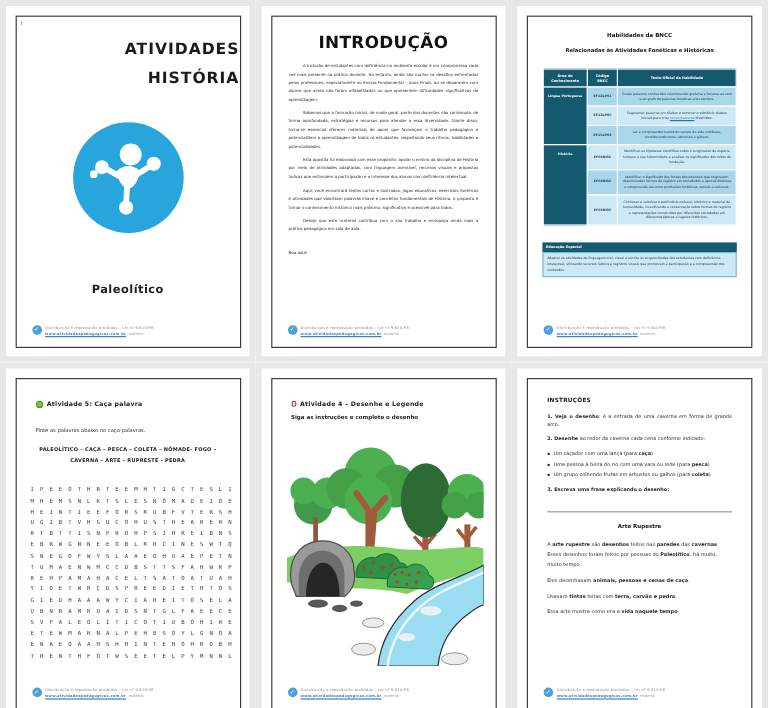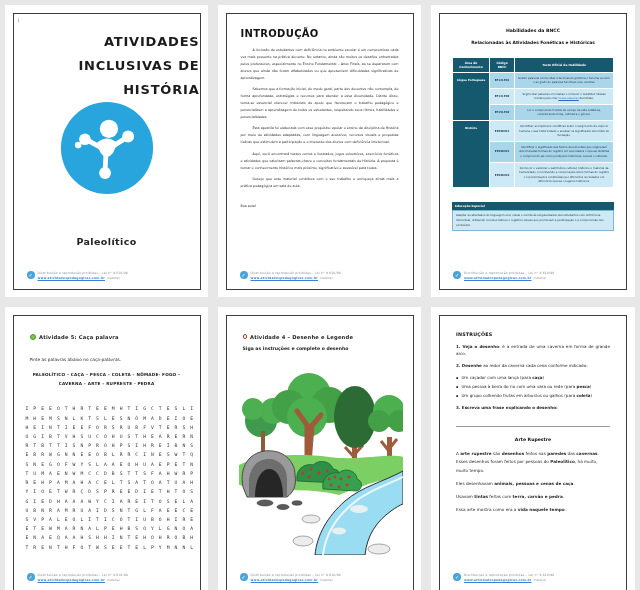--- a/index.html
+++ b/index.html
@@ -19,21 +19,21 @@
   .f-rest{color:#9a9a9a;margin-left:2px;}
 
   
   .corner-i{position:absolute;top:3px;left:4px;font-size:5px;color:#555;}
   .cover-title{margin-top:16px;text-align:right;font-weight:bold;color:#1b1b1b;font-size:13px;letter-spacing:.8px;line-height:24px;}
   .cover-icon{position:absolute;top:86px;left:50%;transform:translateX(-50%);}
   .cover-subtitle{position:absolute;top:222px;width:100%;text-align:center;font-weight:bold;font-size:9.5px;color:#222;letter-spacing:.4px;}
 
   
   .intro-body{padding:14px 14px 0 14px;}
-  .intro-title{font-size:10px;font-weight:bold;color:#111;margin:0 0 8px 0;letter-spacing:.3px;}
+  .intro-title{font-size:14px;font-weight:bold;color:#111;margin:0 0 8px 0;letter-spacing:.3px;text-align:center;}
   .intro-p{font-size:3.3px;line-height:2.15;color:#2b2b2b;text-align:justify;text-indent:12px;margin:0 0 4px 0;}
   .intro-close{font-size:3.3px;color:#2b2b2b;margin-top:14px;}
 
   
   .bncc-body{padding:12px 12px 0 12px;}
   .bncc-t1{text-align:center;font-weight:bold;font-size:4.6px;color:#111;margin:2px 0 7px 0;}
   .bncc-t2{text-align:center;font-weight:bold;font-size:4.4px;color:#111;margin:0 0 12px 0;}
   table.bncc{width:100%;border-collapse:collapse;table-layout:fixed;}
   table.bncc th{background:#15596f;color:#fff;font-size:2.9px;font-weight:bold;padding:3px 2px;text-align:center;border:0.5px solid #fff;}
   table.bncc th.w-area{width:22%;} table.bncc th.w-code{width:14%;} table.bncc th.w-text{width:64%;}
@@ -80,21 +80,20 @@
 <body>
 
 <div class="canvas">
 <div class="grid">
 
   <div class="cell">
     <div class="page">
       <div class="corner-i">i</div>
       <div class="cover-title">
         <div>ATIVIDADES</div>
-        <div>INCLUSIVAS DE</div>
         <div>HISTÓRIA</div>
       </div>
       <div class="cover-icon">
         <svg width="96" height="96" viewBox="0 0 100 100">
           <circle cx="50" cy="50" r="48" fill="#29a5dd"></circle>
           <g stroke="#ffffff" stroke-width="5" stroke-linecap="round">
             <line x1="48" y1="52" x2="30" y2="42"></line>
             <line x1="50" y1="52" x2="69" y2="40"></line>
             <line x1="49" y1="55" x2="48" y2="73"></line>
           </g>

